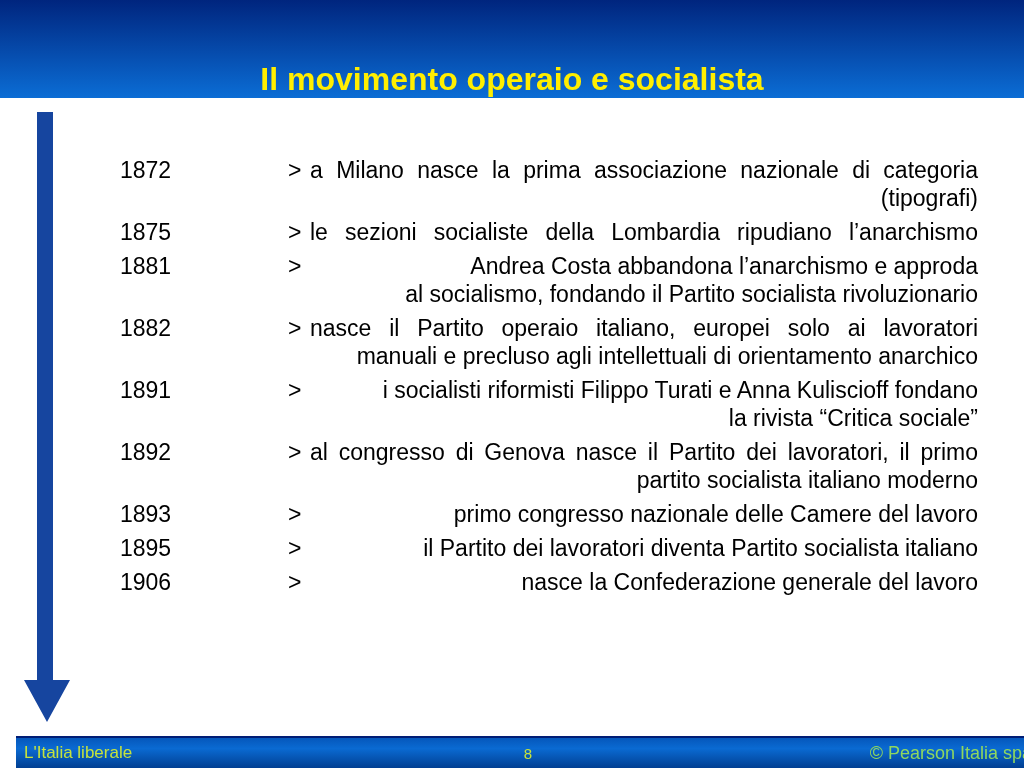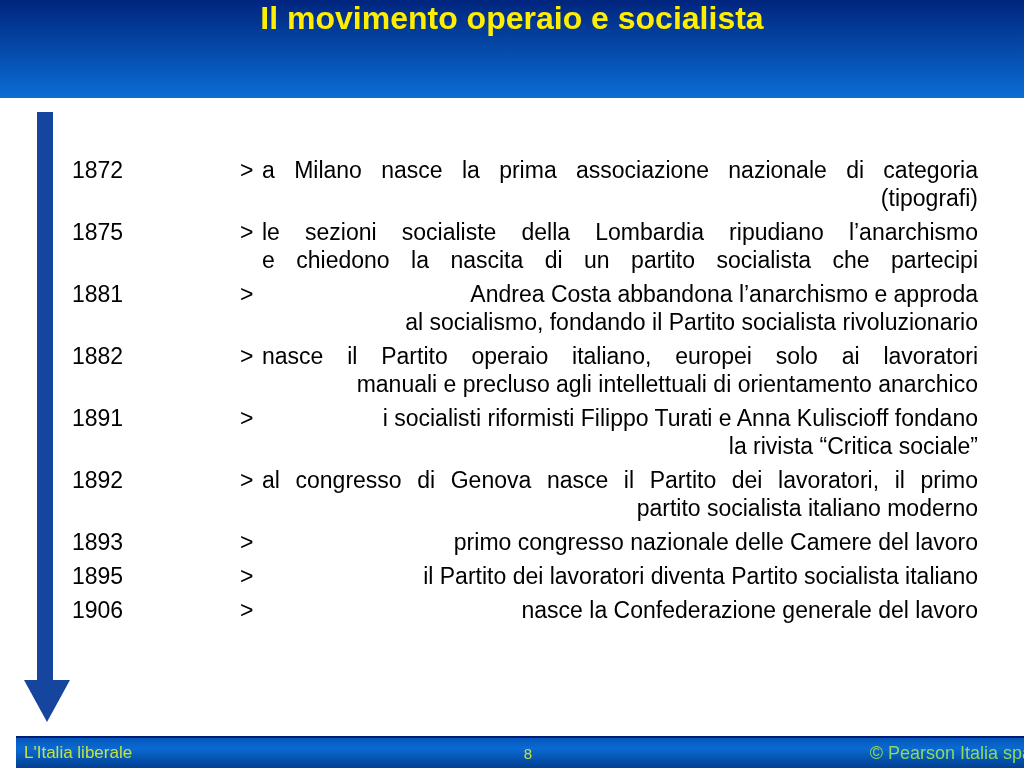--- a/index.html
+++ b/index.html
@@ -12,21 +12,21 @@
   .slide {
     position: absolute; inset: 0;
     width: 1024px; height: 768px;
     background: #ffffff;
   }
 
   
   .header-bar {
     position: absolute; left: 0; top: 0; width: 1024px; height: 98px;
     background: linear-gradient(180deg, var(--header-top) 0%, var(--header-bottom) 100%);
-    display: flex; align-items: flex-start; justify-content: center;
+    display: flex; align-items: flex-end; justify-content: center;
   }
   .slide-title {
     color: var(--title-color);
     font-size: 32px; font-weight: bold;
     letter-spacing: 0px;
     text-align: center;
   }
 
   
   .timeline-arrow {
@@ -34,21 +34,21 @@
     width: 50px; height: 614px;
   }
 
   
   .timeline {
     position: absolute; left: 72px; top: 156px; width: 906px;
     color: #000000;
     font-size: 23px; line-height: 28px;
   }
   .row { display: flex; align-items: flex-start; margin-bottom: 6px; }
-  .year { width: 168px; flex: 0 0 168px; }
+  .year { width: 168px; flex: 0 0 168px; margin-left: 48px; }
   .marker { width: 22px; flex: 0 0 22px; }
   .text { flex: 1 1 auto; min-width: 0; }
   .line { text-align: right; }
   .line.just {
     text-align: justify;
     text-align-last: justify;
   }
 
   
   .footer-bar {
@@ -92,21 +92,20 @@
         <div class="text">
           <div class="line just">a Milano nasce la prima associazione nazionale di categoria</div>
           <div class="line">(tipografi)</div>
         </div>
       </div>
       <div class="row">
         <div class="year">1875</div>
         <div class="marker">&gt;</div>
         <div class="text">
           <div class="line just">le sezioni socialiste della Lombardia ripudiano l’anarchismo</div>
-          <div class="line just">e chiedono la nascita di un partito socialista che partecipi</div>
         </div>
       </div>
       <div class="row">
         <div class="year">1881</div>
         <div class="marker">&gt;</div>
         <div class="text">
           <div class="line">Andrea Costa abbandona l’anarchismo e approda</div>
           <div class="line">al socialismo, fondando il Partito socialista rivoluzionario</div>
         </div>
       </div>

